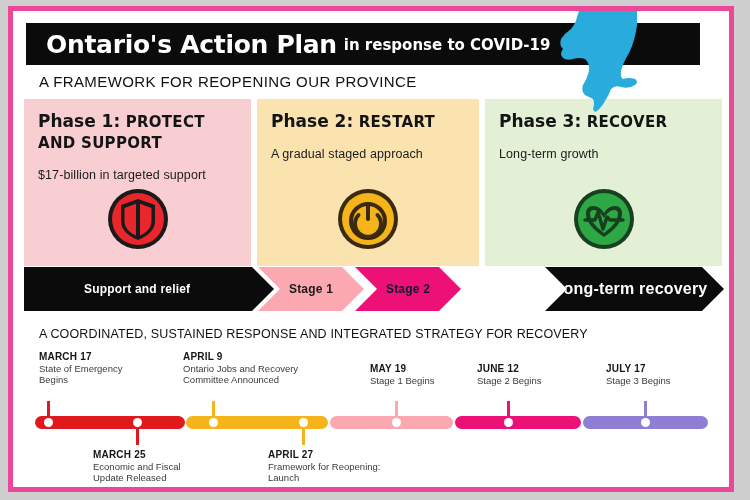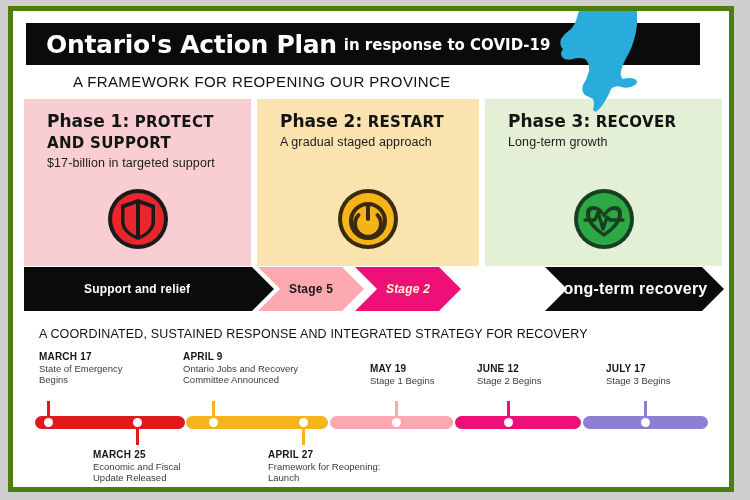--- a/index.html
+++ b/index.html
@@ -4,21 +4,21 @@
 <style>
   html,body{margin:0;padding:0;}
   body{
     width:750px;height:500px;overflow:hidden;
     background:#cfcfcf;
     font-family:"Liberation Sans",sans-serif;
   }
   .poster{
     position:absolute;left:8px;top:6px;width:726px;height:486px;
     background:#ffffff;
-    border:5px solid #4d7c0f;
+    border:5px solid #ec4899;
     box-sizing:border-box;
     overflow:hidden;
   }
   
   .titlebar{
     position:absolute;left:13px;top:12px;width:674px;height:42px;
     background:#0b0b0b;
     display:flex;align-items:center;
   }
   .title-main{
@@ -32,41 +32,40 @@
     position:relative;top:1px;
   }
   .ontario-map{
     position:absolute;left:536px;top:0px;width:110px;height:105px;
     z-index:5;
   }
   .framework{
     position:absolute;left:26px;top:62px;
     font-size:15px;letter-spacing:0.4px;color:#111;
     font-family:"Liberation Sans",sans-serif;
-    margin-left:34px;
   }
   
   .panels{
     position:absolute;left:5px;top:88px;width:716px;height:167px;
   }
   .panel{
     position:absolute;top:0;height:167px;
-    box-sizing:border-box;padding:12px 14px 0 23px;
+    box-sizing:border-box;padding:12px 14px 0 14px;
   }
   .panel.p1{left:6px;width:227px;background:#f9ced2;}
   .panel.p2{left:239px;width:222px;background:#fbe3b0;}
   .panel.p3{left:467px;width:237px;background:#e3f0d6;}
   .phase-head{
     font-size:17px;line-height:20px;color:#141414;
     font-family:"DejaVu Sans",sans-serif;
   }
   .phase-head b{font-weight:bold;}
   .phase-name{font-size:15px;font-weight:bold;letter-spacing:0.3px;}
   .phase-sub{
-    margin-top:3px;font-size:12.5px;color:#1b1b1b;letter-spacing:0.1px;
+    margin-top:15px;font-size:12.5px;color:#1b1b1b;letter-spacing:0.1px;
     font-family:"Liberation Sans",sans-serif;
   }
   .phase-icon{position:absolute;left:50%;transform:translateX(-50%);top:88px;}
   
   .band{
     position:absolute;left:11px;top:256px;width:700px;height:44px;
   }
   .band-left{
     position:absolute;left:0;top:0;width:250px;height:44px;background:#0b0b0b;
     clip-path:polygon(0 0, 228px 0, 250px 50%, 228px 100%, 0 100%);
@@ -76,21 +75,21 @@
     color:#fff;font-size:12px;font-weight:bold;margin-left:60px;letter-spacing:0.2px;
   }
   .chev{
     position:absolute;top:0;height:44px;
     display:flex;align-items:center;justify-content:center;
     clip-path:polygon(0 0, calc(100% - 22px) 0, 100% 50%, calc(100% - 22px) 100%, 0 100%, 22px 50%);
   }
   .chev span{font-size:12px;font-weight:bold;color:#1a1a1a;letter-spacing:0.2px;}
   .chev.s1{left:234px;width:106px;background:#fba8b0;}
   .chev.s2{left:331px;width:106px;background:#ec1077;}
-  .chev.s2 span{color:#fef9c3;font-style:italic;}
+  .chev.s2 span{color:#0f172a;}
   .chev.s3{left:428px;width:104px;background:#a88fe0;}
   .band-right{
     position:absolute;left:521px;top:0;width:179px;height:44px;background:#0b0b0b;
     clip-path:polygon(0 0, 157px 0, 179px 50%, 157px 100%, 0 100%, 22px 50%);
     display:flex;align-items:center;justify-content:center;
   }
   .band-right span{
     color:#fff;font-size:16px;font-weight:bold;letter-spacing:0.2px;
     position:relative;left:-4px;
   }
@@ -172,21 +171,21 @@
         <path d="M13 33 L23 33 L26 25 L31 42 L35 30 L38 33 L51 33" fill="none" stroke="#16401f" stroke-width="3.4" stroke-linejoin="round" stroke-linecap="round"></path>
       </svg>
     </div>
   </div>
 
   <div class="band">
     <div class="band-left">
       <span>Support and relief</span>
     </div>
     <div class="chev s1">
-      <span>Stage 5</span>
+      <span>Stage 1</span>
     </div>
     <div class="chev s2">
       <span>Stage 2</span>
     </div>
     <div class="band-right">
       <span>Long-term recovery</span>
     </div>
   </div>
 
   <div class="coord">A COORDINATED, SUSTAINED RESPONSE AND INTEGRATED STRATEGY FOR RECOVERY</div>

